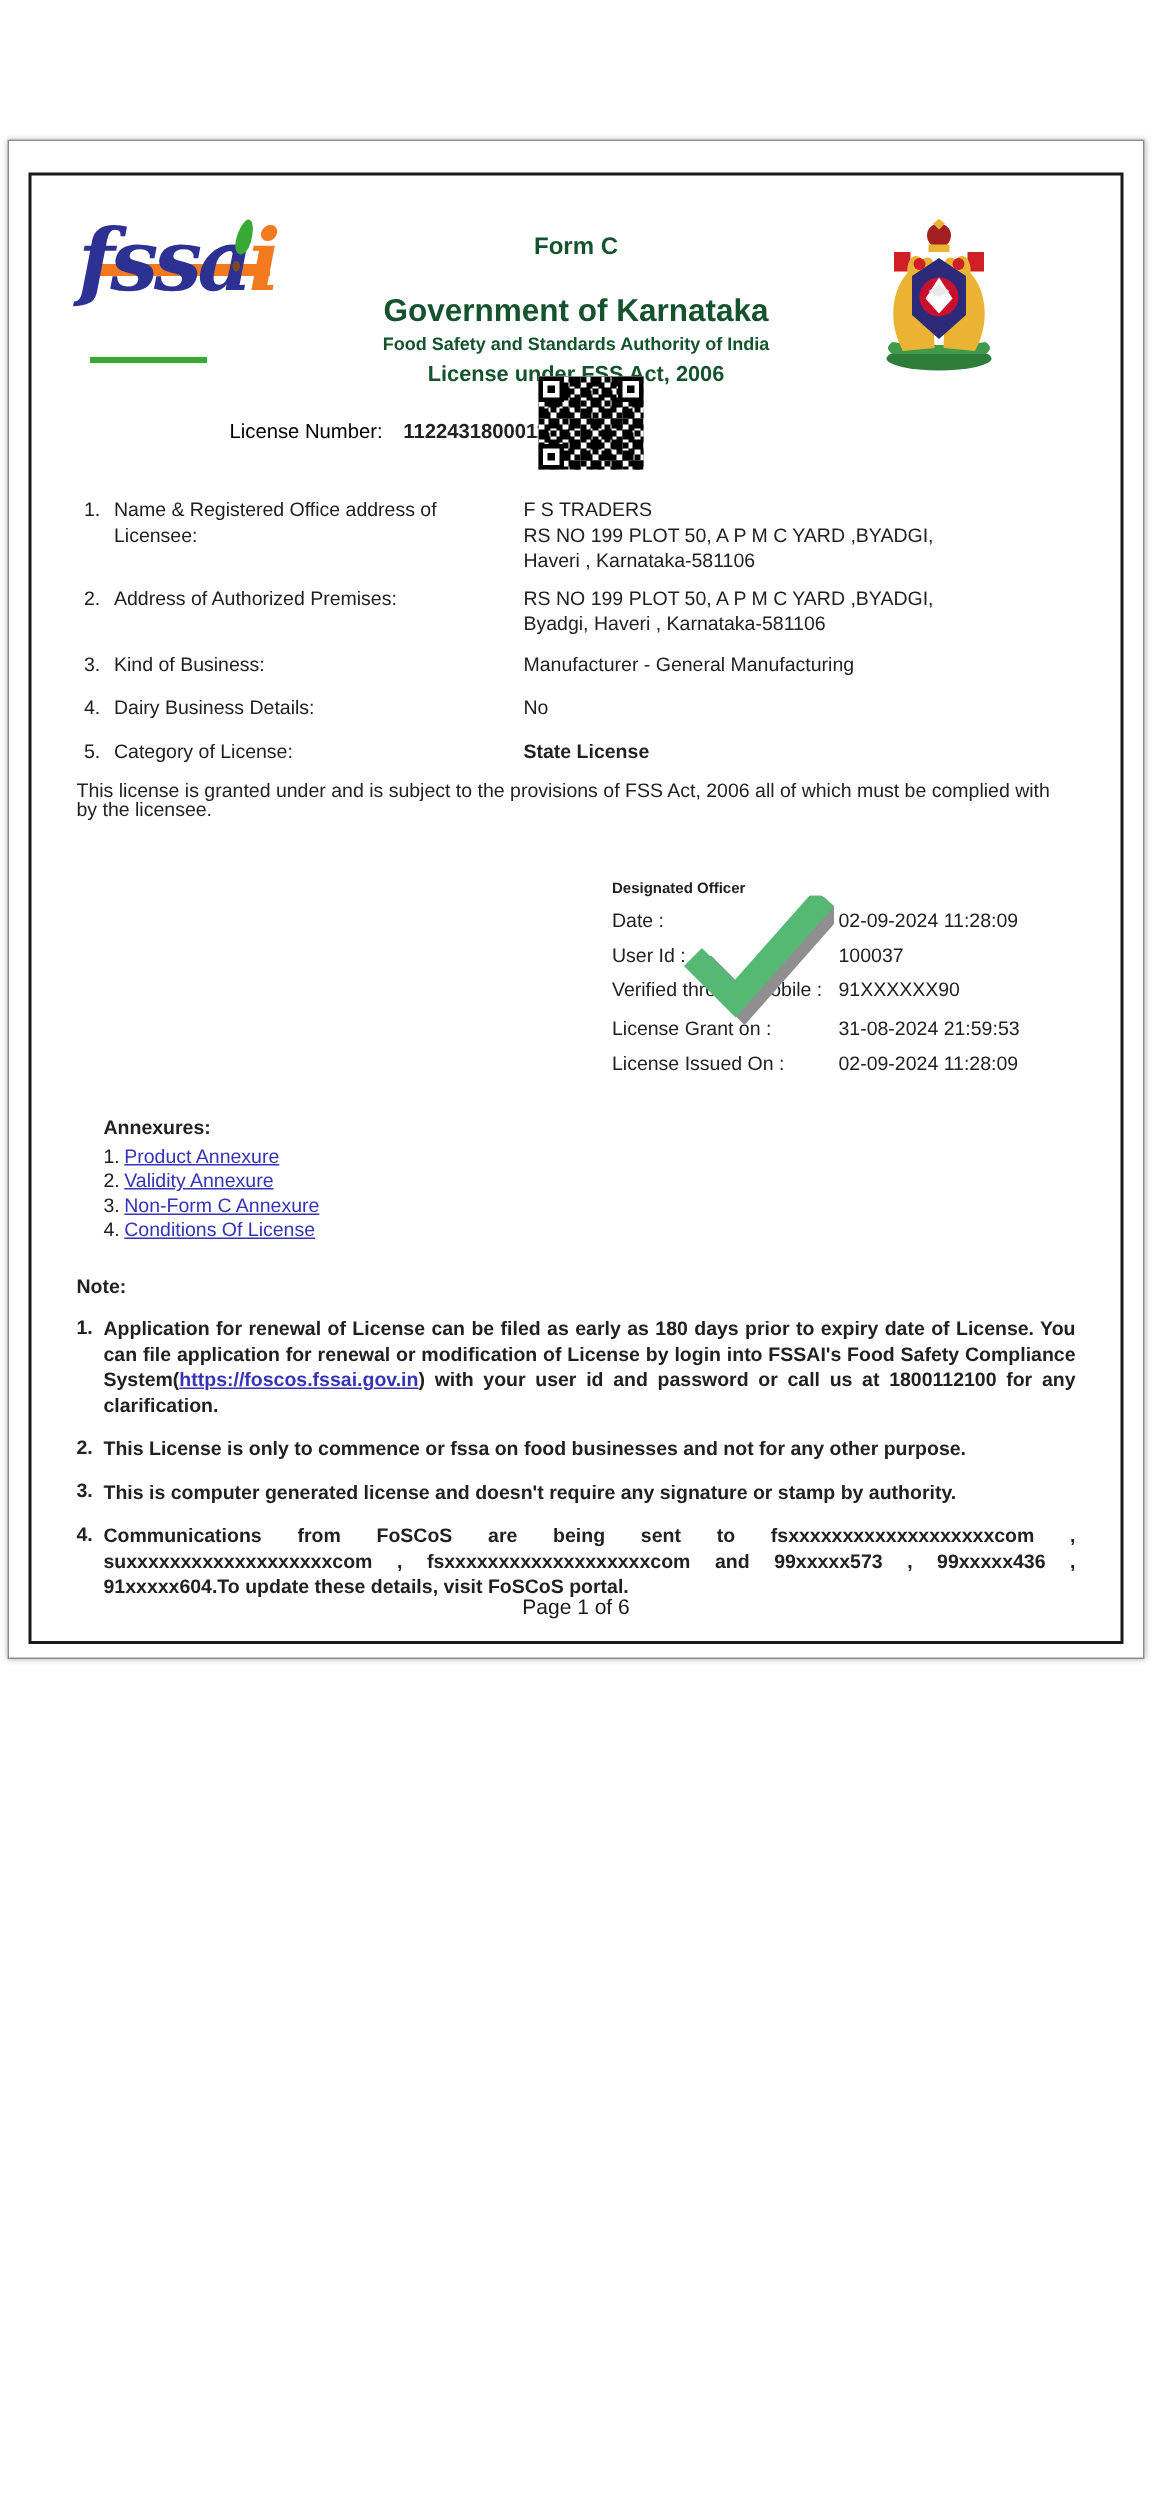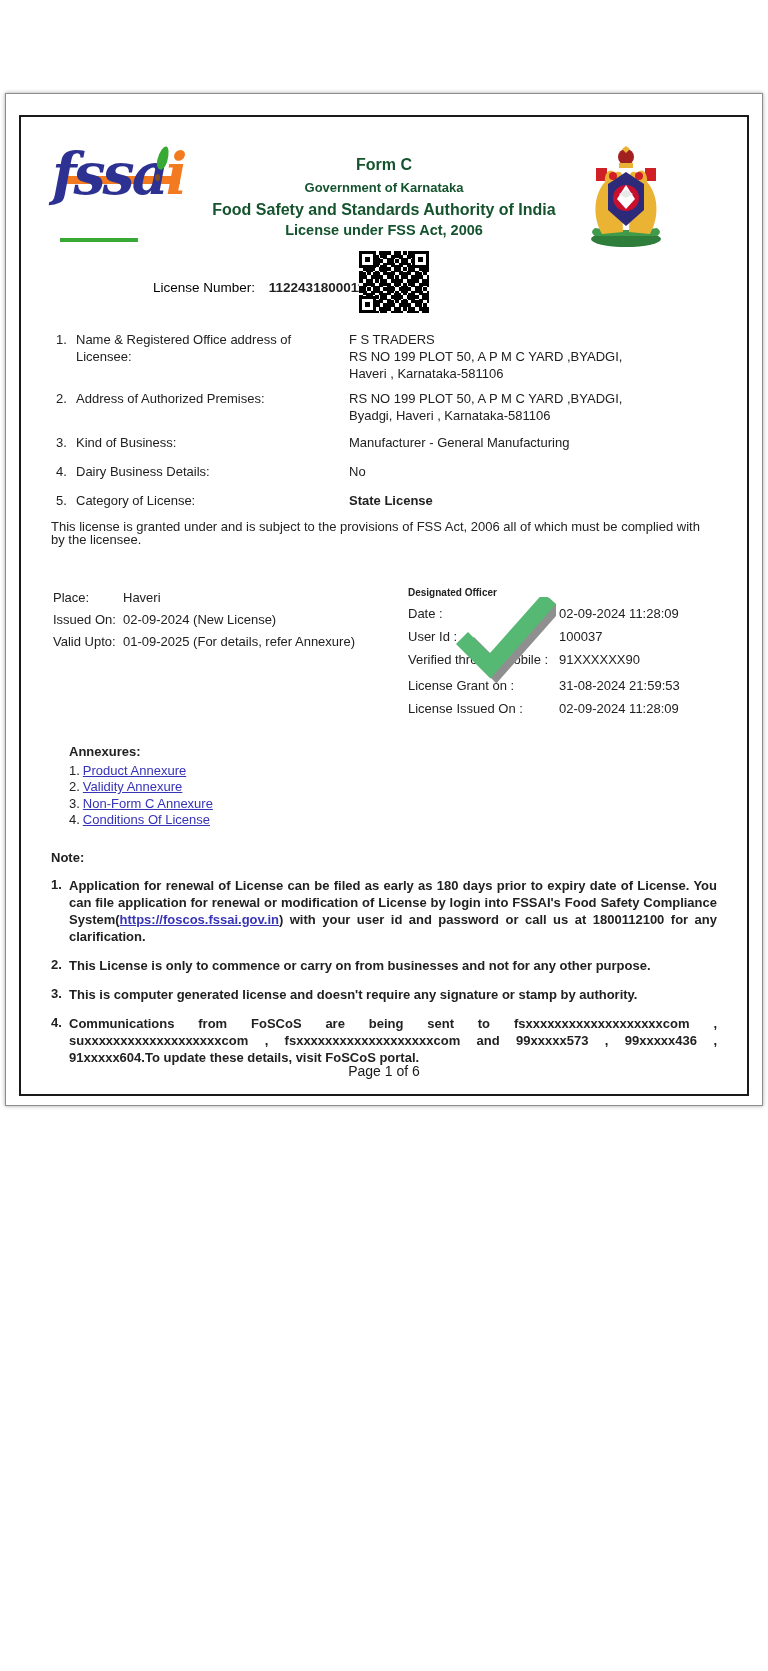--- a/index.html
+++ b/index.html
@@ -6,22 +6,22 @@
   html,body { width:768px; height:1671px; background:#ffffff;
     font-family:"Liberation Sans","DejaVu Sans",sans-serif; color:#212121; overflow:hidden; }
   .page { position:absolute; left:5px; right:5px; top:93px; height:1013px;
     background:#fff; border:1px solid #8d8d8d; box-shadow:0 0 4px rgba(0,0,0,.35); }
   .inner-frame { position:absolute; left:13px; right:13px; top:21px; bottom:9px;
     border:2px solid #1a1a1a; pointer-events:none; }
 
   
   .titles { position:absolute; left:150px; right:150px; top:60px; text-align:center; color:#14532d; }
   .t1 { font-size:16px; font-weight:bold; line-height:22px; }
-  .t2 { font-size:13px; font-weight:bold; line-height:23px; }
-  .t3 { font-size:16px; font-weight:bold; line-height:21px; }
+  .t2 { font-size:21px; font-weight:bold; line-height:23px;margin-top:20px; }
+  .t3 { font-size:12px; font-weight:bold; line-height:21px; }
   .t4 { font-size:14.5px; font-weight:bold; line-height:21px;text-align:center; }
 
   
   .fssai { position:absolute; left:46px; top:52px; width:140px; height:104px; }
   .fssai .bar-top { position:absolute; left:10px; top:30px; width:118px; height:8px; background:#f47a20; }
   .fssai .word { position:absolute; left:0; top:-6px; font-family:"DejaVu Serif",serif;
     font-style:italic; font-weight:bold; font-size:57px; letter-spacing:-3px; color:#2d3192; }
   .fssai .word .i-or { color:#f47a20; }
   .fssai .leaf { position:absolute; left:106px; top:0px; width:10px; height:24px;
     background:#39a935; border-radius:50% 50% 50% 50%/60% 60% 40% 40%; transform:rotate(16deg); }
@@ -160,34 +160,20 @@
     </div>
     <div class="drow">
       <span class="num">5.</span>
       <span class="lbl">Category of License:</span>
       <span class="val bold">State License</span>
     </div>
   </div>
 
   <div class="fineprint">This license is granted under and is subject to the provisions of FSS Act, 2006 all of which must be complied with by the licensee.</div>
 
-  <div class="issue">
-    <div class="row">
-      <span class="lbl">Place:</span>
-      <span class="val">Haveri</span>
-    </div>
-    <div class="row">
-      <span class="lbl">Issued On:</span>
-      <span class="val">02-09-2024 (New License)</span>
-    </div>
-    <div class="row">
-      <span class="lbl">Valid Upto:</span>
-      <span class="val">01-09-2025 (For details, refer Annexure)</span>
-    </div>
-  </div>
 
   <div class="officer">
     <div class="head">Designated Officer</div>
     <div class="row">
       <span class="lbl">Date :</span>
       <span class="val">02-09-2024 11:28:09</span>
     </div>
     <div class="row">
       <span class="lbl">User Id :</span>
       <span class="val">100037</span>
@@ -222,21 +208,21 @@
   </div>
 
   <div class="notes">
     <div class="head">Note:</div>
     <div class="item">
       <span class="n">1.</span>
       <span class="txt"><span>Application for renewal of License can be filed as early as 180 days prior to expiry date of License. You can file application for renewal or modification of License by login into FSSAI's Food Safety Compliance System(</span><a>https://foscos.fssai.gov.in</a><span>) with your user id and password or call us at 1800112100 for any clarification.</span></span>
     </div>
     <div class="item">
       <span class="n">2.</span>
-      <span class="txt">This License is only to commence or carry on from businesses and not for any other purpose.</span>
+      <span class="txt">This License is only to commence or fssa on food businesses and not for any other purpose.</span>
     </div>
     <div class="item">
       <span class="n">3.</span>
       <span class="txt">This is computer generated license and doesn't require any signature or stamp by authority.</span>
     </div>
     <div class="item">
       <span class="n">4.</span>
       <span class="txt">Communications from FoSCoS are being sent to fsxxxxxxxxxxxxxxxxxxxcom , suxxxxxxxxxxxxxxxxxxxcom , fsxxxxxxxxxxxxxxxxxxxcom and 99xxxxx573 , 99xxxxx436 , 91xxxxx604.To update these details, visit FoSCoS portal.</span>
     </div>
   </div>

